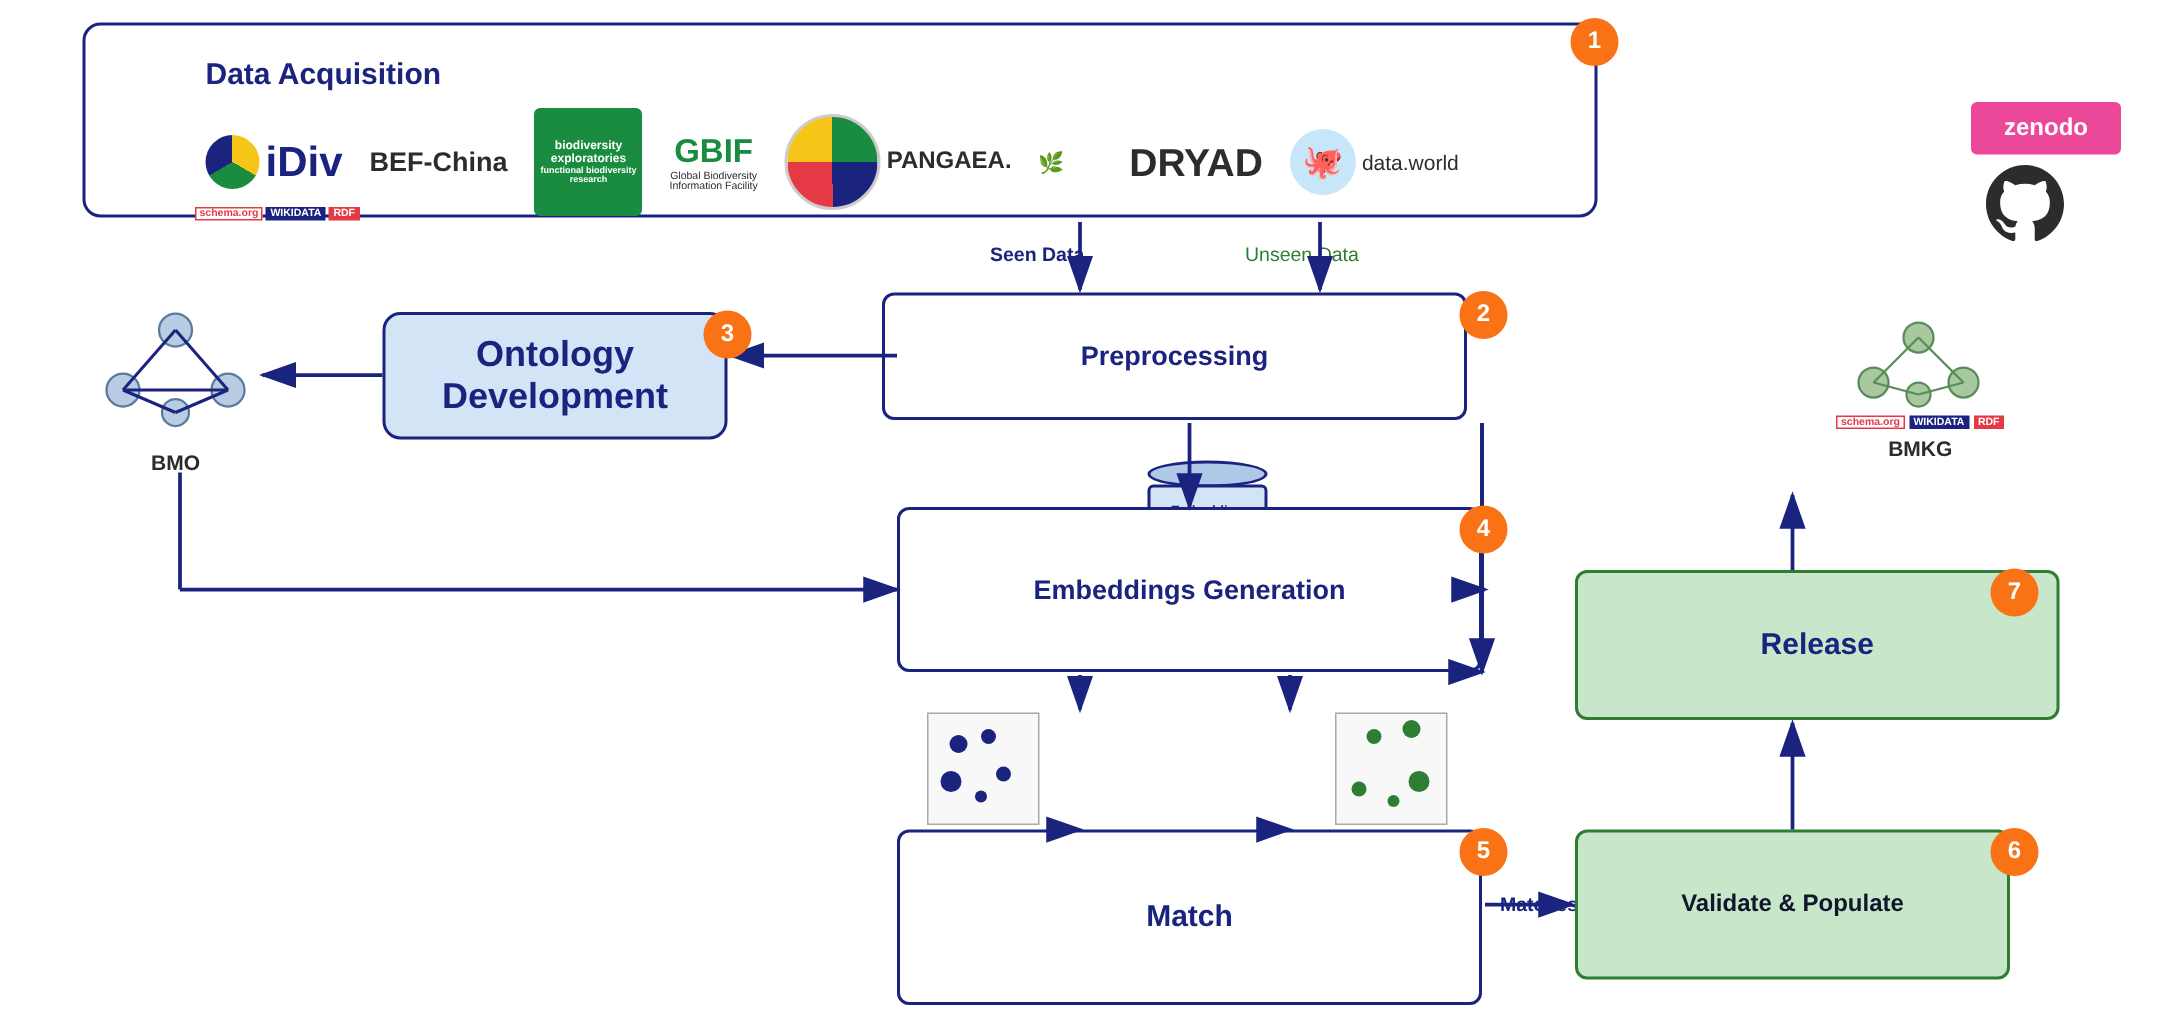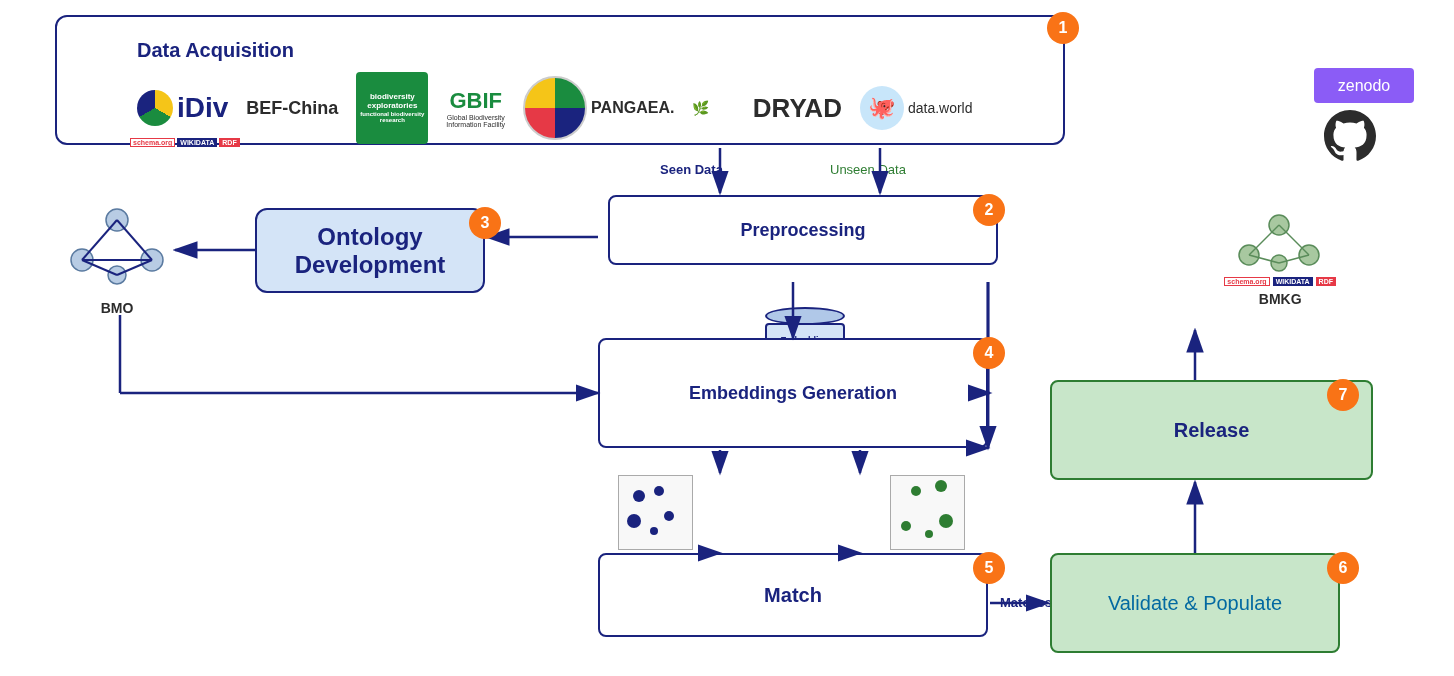--- a/index.html
+++ b/index.html
@@ -161,28 +161,28 @@
       color: #2c2c2c;
     }
 
     
     .zenodo-box {
       position: absolute;
       top: 68px;
       right: 40px;
       width: 100px;
       height: 35px;
-      background: #8b5cf6;
+      background: #ec4899;
       border-radius: 4px;
       display: flex;
       align-items: center;
       justify-content: center;
       color: #fff;
       font-size: 16px;
-      font-weight: normal;
+      font-weight: bold;
     }
 
     
     .github-icon {
       position: absolute;
       top: 110px;
       right: 78px;
       font-size: 48px;
       color: #2c2c2c;
     }
@@ -245,43 +245,43 @@
       width: 230px;
       height: 85px;
       background: #d4e4f7;
       color: #1a237e;
       font-size: 24px;
       border-radius: 12px;
     }
 
     .preprocessing-box {
       top: 195px;
-      left: 608px;
+      left: 588px;
       width: 390px;
-      height: 70px;
+      height: 85px;
       background: #fff;
       color: #1a237e;
       font-size: 18px;
     }
 
     .embeddings-box {
       top: 338px;
       left: 598px;
       width: 390px;
       height: 110px;
       background: #fff;
       color: #1a237e;
       font-size: 18px;
     }
 
     .match-box {
       top: 553px;
       left: 598px;
       width: 390px;
-      height: 84px;
+      height: 117px;
       background: #fff;
       color: #1a237e;
       font-size: 20px;
     }
 
     .validate-box {
       top: 553px;
       left: 1050px;
       width: 290px;
       height: 100px;
@@ -567,21 +567,21 @@
 
   <div class="process-box match-box">
     <span>Match</span>
   </div>
 
   <div class="badge" style="top:552px; left:973px;">5</div>
 
   <div class="matches-label">Matches</div>
 
   <div class="process-box validate-box">
-    <span style="font-size:20px;font-weight:normal;color:#0369a1;">Validate &amp; Populate</span>
+    <span style="font-size:16px;font-weight:bold;color:#0f172a;">Validate &amp; Populate</span>
   </div>
 
   <div class="badge" style="top:552px; left:1327px;">6</div>
 
   <div class="process-box release-box">
     <span>Release</span>
   </div>
 
   <div class="badge" style="top:379px; left:1327px;">7</div>
 

